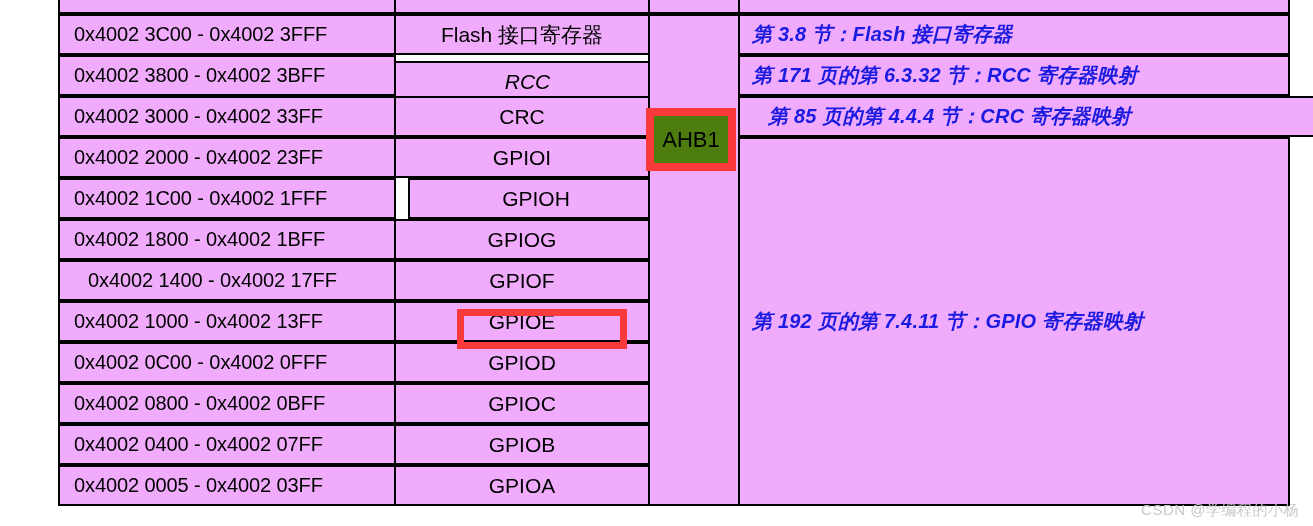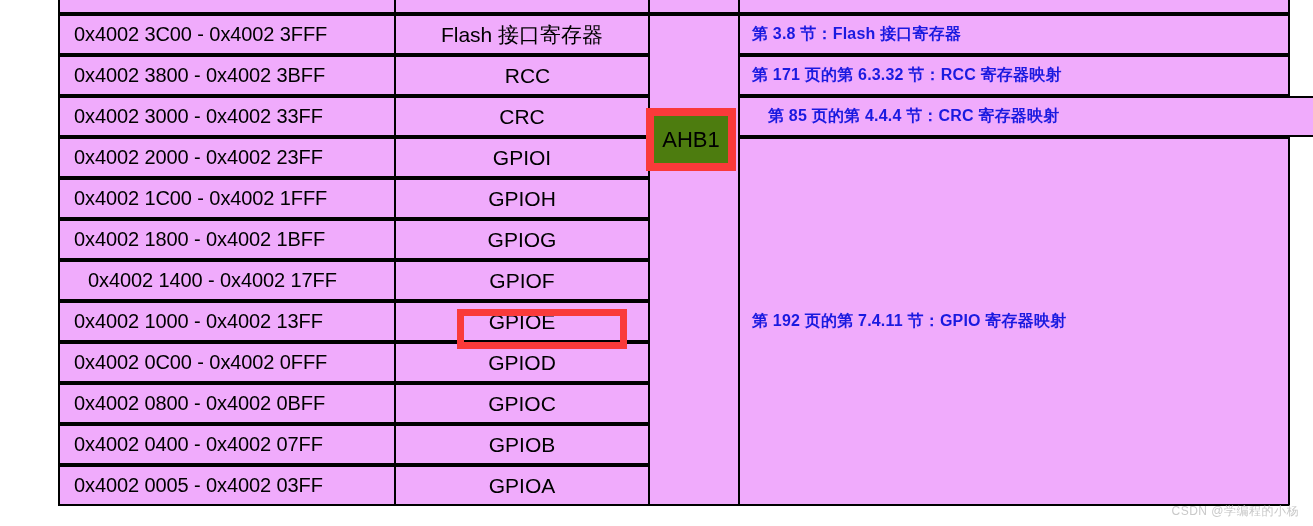--- a/index.html
+++ b/index.html
@@ -43,21 +43,22 @@
     font-size: 20px;
     letter-spacing: -0.1px;
   }
   .cell.periph {
     justify-content: center;
     font-size: 21px;
   }
   .cell.ref {
     justify-content: flex-start;
     padding-left: 12px;
-    font-size: 16px;
+    font-size: 20px;
+    font-style: italic;
     font-weight: bold;
     color: #1a1ae0;
     letter-spacing: 0.2px;
   }
   .cell.bus {
     justify-content: center;
     font-size: 21px;
   }
   .cell.empty-top {
     border-bottom-width: 2px;
@@ -84,21 +85,21 @@
     font-size: 22px;
     color: #000000;
     background: #4d7c0f;
   }
 
   
   #watermark {
     position: absolute;
     right: 14px;
     bottom: 6px;
-    font-size: 12px;
+    font-size: 15px;
     color: #c9c9c9;
     white-space: nowrap;
     letter-spacing: 0.5px;
     user-select: none;
   }
 </style>
 </head>
 <body>
 
 <div id="page">
@@ -114,24 +115,24 @@
   <div class="cell addr" style="left:58px; top:260px; width:338px; height:41px;padding-left:28px;">0x4002 1400 - 0x4002 17FF</div>
   <div class="cell addr" style="left:58px; top:301px; width:338px; height:41px;">0x4002 1000 - 0x4002 13FF</div>
   <div class="cell addr" style="left:58px; top:342px; width:338px; height:41px;">0x4002 0C00 - 0x4002 0FFF</div>
   <div class="cell addr" style="left:58px; top:383px; width:338px; height:41px;">0x4002 0800 - 0x4002 0BFF</div>
   <div class="cell addr" style="left:58px; top:424px; width:338px; height:41px;">0x4002 0400 - 0x4002 07FF</div>
   <div class="cell addr" style="left:58px; top:465px; width:338px; height:41px;">0x4002 0005 - 0x4002 03FF</div>
 
   <div class="cell periph empty-top" style="left:394px; top:-14px; width:256px; height:28px;"></div>
 
   <div class="cell periph" style="left:394px; top:14px; width:256px; height:41px;">Flash 接口寄存器</div>
-  <div class="cell periph" style="left:394px; top:55px; width:267px; height:41px;">RCC</div>
+  <div class="cell periph" style="left:394px; top:61px; width:267px; height:41px;font-style:italic;">RCC</div>
   <div class="cell periph" style="left:394px; top:96px; width:256px; height:41px;">CRC</div>
   <div class="cell periph" style="left:394px; top:137px; width:256px; height:41px;">GPIOI</div>
-  <div class="cell periph" style="left:394px; top:178px; width:256px; height:41px;">GPIOH</div>
+  <div class="cell periph" style="left:408px; top:178px; width:256px; height:41px;">GPIOH</div>
   <div class="cell periph" style="left:394px; top:219px; width:256px; height:41px;">GPIOG</div>
   <div class="cell periph" style="left:394px; top:260px; width:256px; height:41px;">GPIOF</div>
   <div class="cell periph" style="left:394px; top:301px; width:256px; height:41px;">GPIOE</div>
   <div class="cell periph" style="left:394px; top:342px; width:256px; height:41px;">GPIOD</div>
   <div class="cell periph" style="left:394px; top:383px; width:256px; height:41px;">GPIOC</div>
   <div class="cell periph" style="left:394px; top:424px; width:256px; height:41px;">GPIOB</div>
   <div class="cell periph" style="left:394px; top:465px; width:256px; height:41px;">GPIOA</div>
 
   <div class="cell bus empty-top" style="left:648px; top:-14px; width:92px; height:28px;"></div>
   <div class="cell bus" style="left:648px; top:14px; width:92px; height:492px;"></div>

